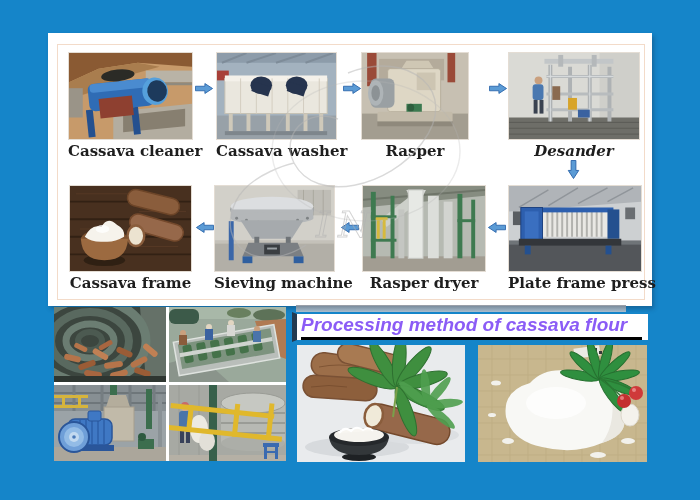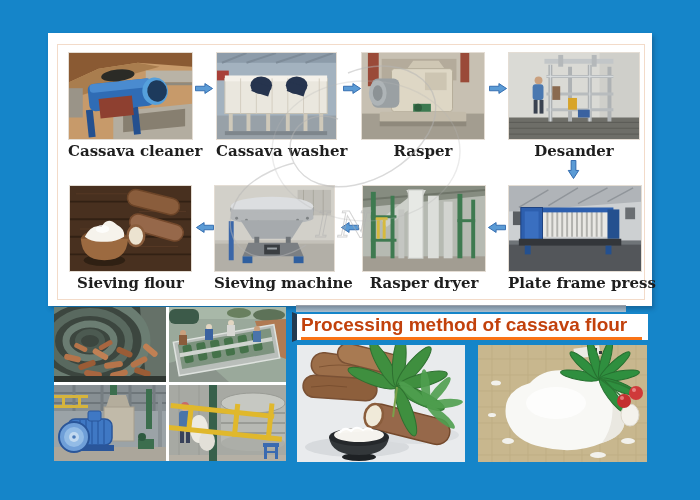--- a/index.html
+++ b/index.html
@@ -18,22 +18,22 @@
   .arrow svg{display:block;width:100%;height:100%;}
   .watermark{position:absolute;left:0;top:0;width:604px;height:273px;pointer-events:none;z-index:6;}
   .grid{position:absolute;left:54px;top:307px;width:232px;height:154px;background:#ffffff;}
   .gphoto{position:absolute;}
   .gphoto svg{display:block;width:100%;height:100%;}
   .shadow-strip{position:absolute;left:296px;top:305px;width:330px;height:8px;
                 background:linear-gradient(to bottom,#838a95,#ccd1d7);opacity:.85;z-index:1;}
   .banner{position:absolute;left:292px;top:312px;width:358px;height:30px;box-sizing:border-box;
           background:#ffffff;border:2px solid #1585c9;border-left:5px solid #223a50;z-index:2;}
   .banner-title{display:block;margin:0 6px 0 4px;padding-bottom:1px;
-                font-weight:bold;font-size:19px;line-height:22px;
-                color:#c2410c;border-bottom:3px solid #f97316;white-space:nowrap;}
+                font-style:italic;font-weight:bold;font-size:19px;line-height:22px;
+                color:#8b5cf6;border-bottom:3px solid #000000;white-space:nowrap;}
   .bphoto{position:absolute;}
   .bphoto svg{display:block;width:100%;height:100%;}
 </style>
 </head>
 <body>
 
 <div class="page">
 
   <div class="panel">
     <div class="panel-border"></div>
@@ -84,21 +84,21 @@
           <ellipse cx="45" cy="33" rx="11" ry="9" fill="#26344e"></ellipse>
           <rect x="36" y="32" width="18" height="10" fill="#26344e" transform="rotate(18 45 37)"></rect>
           <ellipse cx="81" cy="33" rx="11" ry="9" fill="#26344e"></ellipse>
           <rect x="72" y="32" width="18" height="10" fill="#26344e" transform="rotate(18 81 37)"></rect>
           <rect x="8" y="80" width="104" height="4" fill="#7e868c"></rect>
         </svg>
       </div>
       <figcaption class="caption">Cassava washer</figcaption>
     </figure>
 
-    <figure class="step" style="left:313px;top:19px;width:124px;margin:0;">
+    <figure class="step" style="left:313px;top:19px;width:108px;margin:0;">
       <div class="photo" style="height:88px;">
         <svg viewBox="0 0 124 88" preserveAspectRatio="none">
           <rect width="124" height="88" fill="#c7c0b2"></rect>
           <rect x="20" y="6" width="76" height="22" fill="#b4ab9b"></rect>
           <rect x="6" y="0" width="11" height="34" fill="#9a4a38"></rect>
           <rect x="100" y="0" width="9" height="30" fill="#9a4a38"></rect>
           <rect x="0" y="62" width="124" height="26" fill="#a39d90"></rect>
           <polygon points="52,8 78,8 84,16 46,16" fill="#cfc7b4"></polygon>
           <rect x="30" y="16" width="62" height="44" rx="3" fill="#ded7c5" stroke="#b6ad9a"></rect>
           <rect x="64" y="20" width="22" height="18" fill="#cdc5b2"></rect>
@@ -107,21 +107,21 @@
           <ellipse cx="16" cy="41" rx="5" ry="8" fill="#8c9295"></ellipse>
           <rect x="52" y="52" width="18" height="13" fill="#3c7a50"></rect>
           <circle cx="57" cy="56" r="4" fill="#2e5f3e"></circle>
           <rect x="18" y="60" width="88" height="11" rx="2" fill="#c3bbaa"></rect>
           <rect x="18" y="70" width="88" height="5" fill="#8f897c"></rect>
         </svg>
       </div>
       <figcaption class="caption">Rasper</figcaption>
     </figure>
 
-    <figure class="step" style="left:460px;top:19px;width:132px;margin:0;">
+    <figure class="step" style="left:460px;top:19px;width:132px;margin:0;font-style:italic;">
       <div class="photo" style="height:88px;">
         <svg viewBox="0 0 132 88" preserveAspectRatio="none">
           <rect width="132" height="88" fill="#dadad5"></rect>
           <rect x="92" y="0" width="40" height="88" fill="#cfcfca"></rect>
           <rect x="0" y="66" width="132" height="22" fill="#6e6e68"></rect>
           <path d="M0,71 H132 M0,77 H132 M0,83 H132" stroke="#5b5b56" fill="none"></path>
           <rect x="36" y="6" width="70" height="5" fill="#c2c6c8"></rect>
           <rect x="50" y="2" width="5" height="12" fill="#b4b8ba"></rect>
           <rect x="84" y="2" width="5" height="12" fill="#b4b8ba"></rect>
           <g stroke="#aeb2b4" stroke-width="4" fill="none">
@@ -158,21 +158,21 @@
           <rect x="58" y="8" width="54" height="17" rx="8.5" fill="#8a5d3c" stroke="#6d4528" stroke-width="1.5" transform="rotate(14 85 16)"></rect>
           <rect x="60" y="34" width="56" height="17" rx="8.5" fill="#96684a" stroke="#74492c" stroke-width="1.5" transform="rotate(16 88 42)"></rect>
           <ellipse cx="67" cy="51" rx="8.5" ry="10.5" fill="#ece3d0" stroke="#8a5d3c" stroke-width="2.5"></ellipse>
           <ellipse cx="35" cy="76" rx="21" ry="6" fill="#2f2013"></ellipse>
           <ellipse cx="35" cy="54" rx="24" ry="9" fill="#7d5230"></ellipse>
           <path d="M11,54 Q12,76 35,76 Q58,76 59,54 Z" fill="#9c6a40"></path>
           <path d="M15,52 Q22,38 32,42 Q38,30 48,40 Q56,44 55,52 Q45,58 35,57 Q22,58 15,52 Z" fill="#f6f3ec"></path>
           <ellipse cx="33" cy="44" rx="7" ry="4" fill="#ffffff" opacity="0.8"></ellipse>
         </svg>
       </div>
-      <figcaption class="caption">Sieving flour</figcaption>
+      <figcaption class="caption">Cassava frame</figcaption>
     </figure>
 
     <figure class="step" style="left:166px;top:152px;width:121px;margin:0;">
       <div class="photo" style="height:87px;">
         <svg viewBox="0 0 121 87" preserveAspectRatio="none">
           <rect width="121" height="87" fill="#d2d0c9"></rect>
           <rect x="84" y="4" width="34" height="26" fill="#bfbdb6"></rect>
           <path d="M90,4 V30 M100,4 V30 M110,4 V30" stroke="#aaa89f" fill="none"></path>
           <rect y="56" width="121" height="31" fill="#b2afa7"></rect>
           <rect y="56" width="121" height="3" fill="#c4c1b9"></rect>

